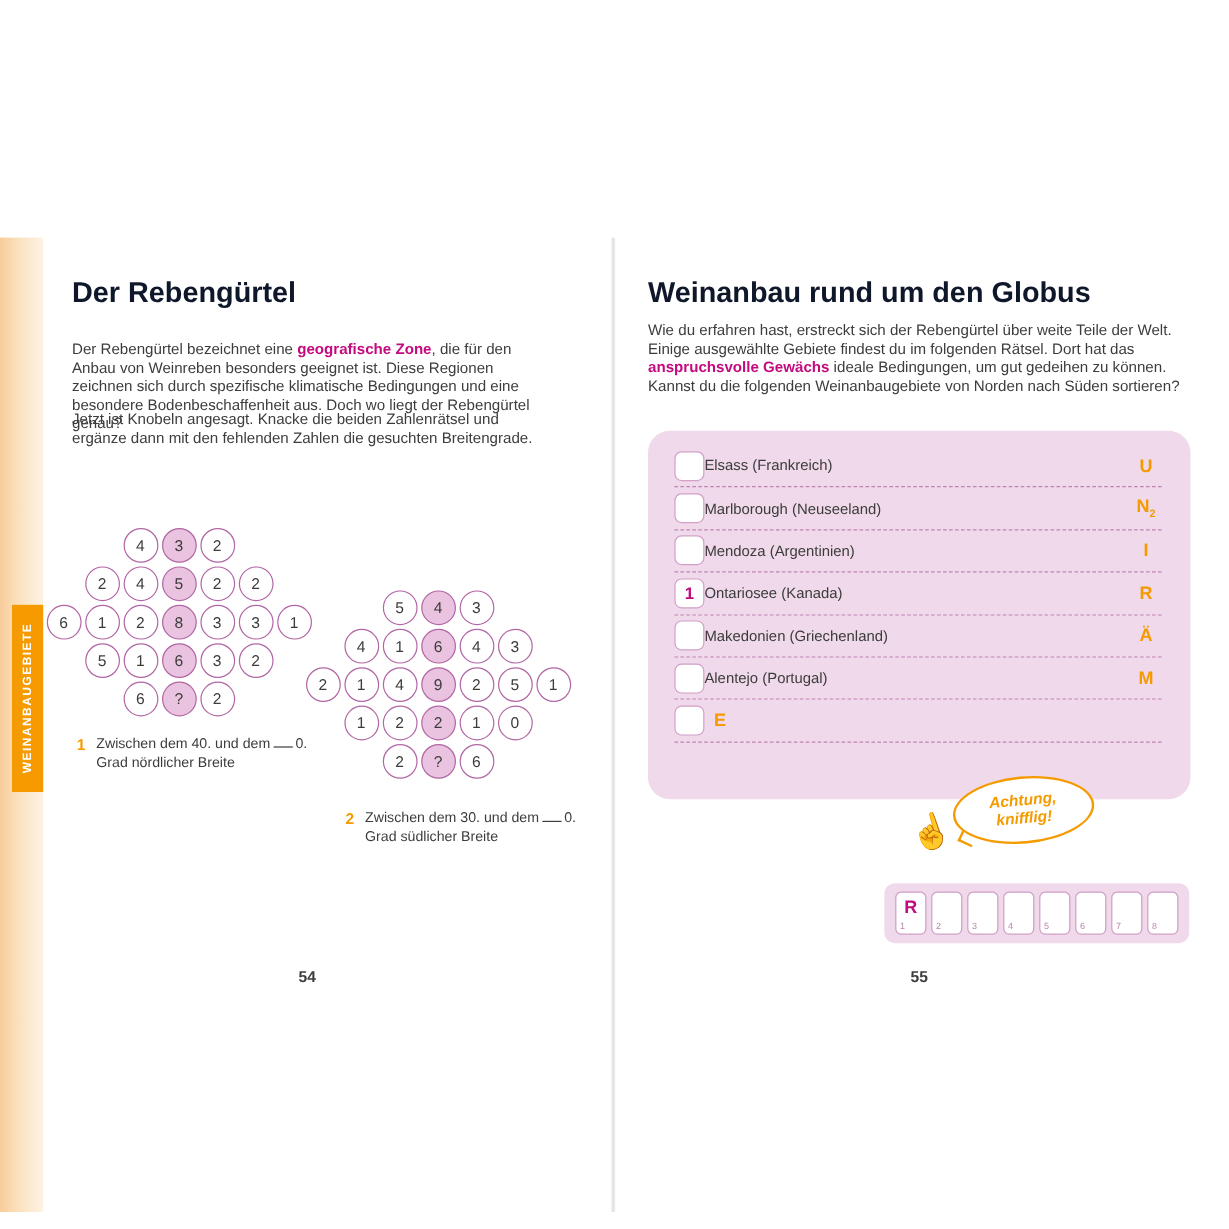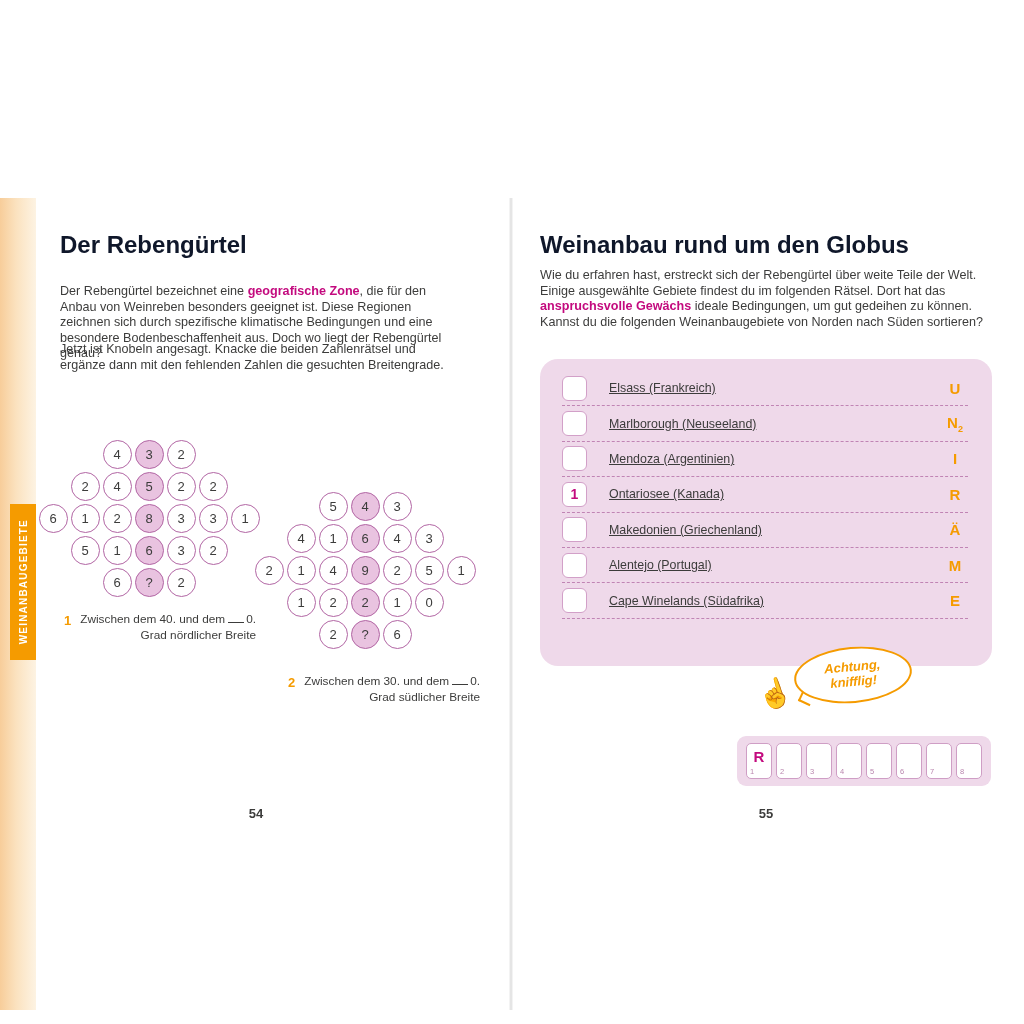--- a/index.html
+++ b/index.html
@@ -26,33 +26,33 @@
   
   .puzzle { position:absolute; width:226px; }
   .puz-row { display:flex; justify-content:center; gap:3px; margin-bottom:3px; }
   .circle { width:29px; height:29px; border:1.5px solid #b266a4; border-radius:50%;
     background:#fff; display:flex; align-items:center; justify-content:center;
     font-size:13px; color:#3c3c3b; }
   .circle.shaded { background:#e9c3e0; }
 
   .caption { position:absolute; font-size:11.8px; color:#3c3c3b; display:flex; }
   .cap-num { color:#f59b00; font-weight:bold; font-size:13px; margin-right:9px; line-height:1.35; }
-  .cap-text { line-height:1.35;text-align:right; }
+  .cap-text { line-height:1.35; }
   .blank { display:inline-block; width:16px; border-bottom:1.2px solid #3c3c3b; margin:0 2px 0 3px; }
 
   .page-num { position:absolute; font-weight:bold; font-size:13px; color:#3c3c3b; width:50px; text-align:center; }
 
   
   .sort-box { position:absolute; left:540px; top:359px; width:452px; height:307px;
     background:#efd9ea; border-radius:18px; padding:12px 24px 0 22px; }
   .sort-item { display:flex; align-items:center; height:35.4px; border-bottom:1.5px dashed #c084b4; }
   .check-box { width:25px; height:25px; background:#fff; border:1.5px solid #d2a0c8;
     border-radius:6px; display:flex; align-items:center; justify-content:center;
     color:#c30a7e; font-weight:bold; font-size:14px; flex:0 0 auto; }
-  .sort-label { margin-left:22px; flex:1; font-size:12.4px; color:#3c3c3b;text-decoration:underline; }
+  .sort-label { flex:1; font-size:12.4px; color:#3c3c3b; }
   .sort-letter { width:26px; text-align:center; color:#f59b00; font-weight:bold; font-size:15px; }
   .sort-letter sub { font-size:9px; }
 
   
   .bubble-wrap { position:absolute; left:758px; top:645px; width:160px; height:70px; }
   .hand-icon { position:absolute; left:0; top:32px; font-size:28px; color:#6b6b6b; transform:rotate(-18deg); }
   .bubble { position:absolute; left:36px; top:2px; width:118px; height:56px; background:#fff;
     border:2px solid #f59b00; border-radius:50%; transform:rotate(-5deg);
     display:flex; flex-direction:column; align-items:center; justify-content:center; }
   .bubble-tail { position:absolute; left:42px; top:46px; width:13px; height:13px; background:#fff;
@@ -208,21 +208,20 @@
           <div class="sort-label">Makedonien (Griechenland)</div>
           <div class="sort-letter">Ä</div>
         </div>
         <div class="sort-item">
           <div class="check-box"></div>
           <div class="sort-label">Alentejo (Portugal)</div>
           <div class="sort-letter">M</div>
         </div>
         <div class="sort-item">
           <div class="check-box"></div>
-          <div class="sort-label">Cape Winelands (Südafrika)</div>
           <div class="sort-letter">E</div>
         </div>
       </div>
   </div>
 
   <div class="bubble-wrap">
     <span class="hand-icon">☝</span>
     <div class="bubble-tail"></div>
     <div class="bubble">
       <span>Achtung,</span>

